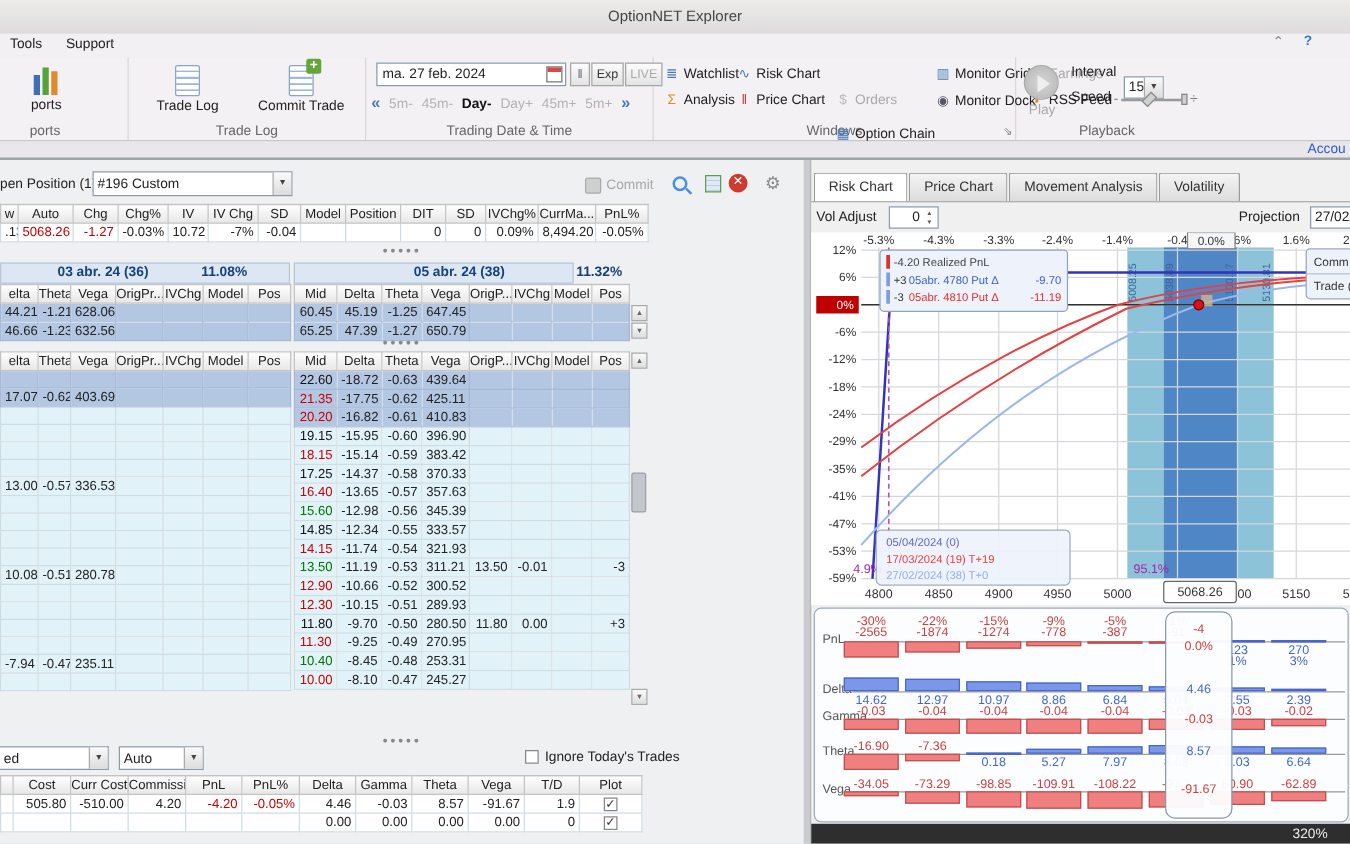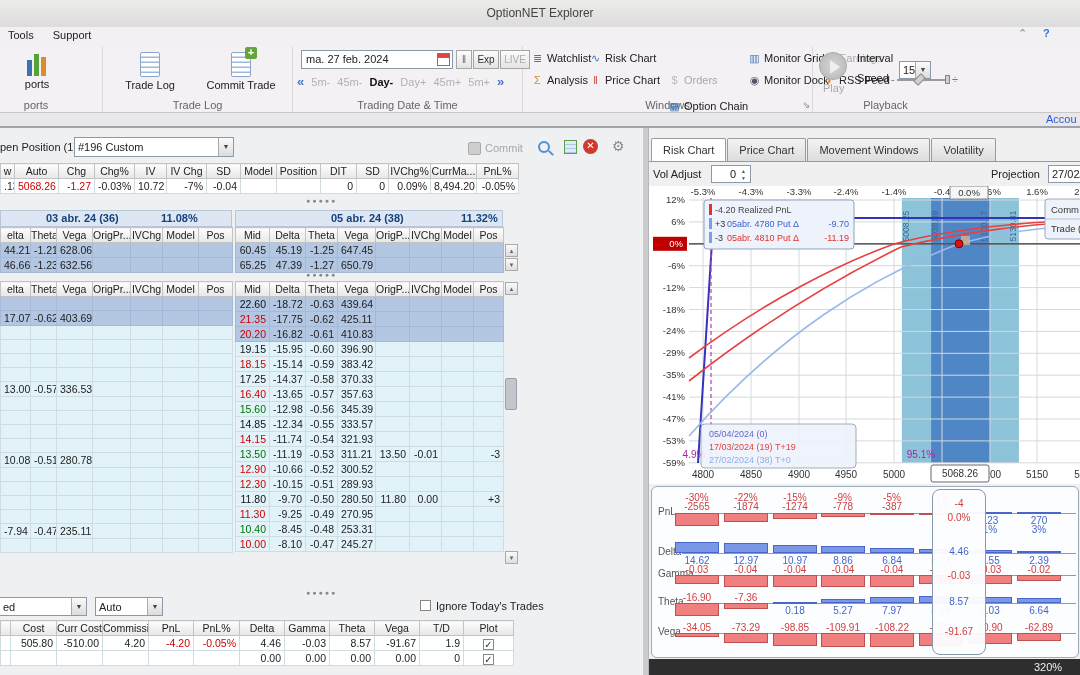--- a/index.html
+++ b/index.html
@@ -279,21 +279,21 @@
           <td>632.56</td>
           <td></td>
           <td></td>
           <td></td>
           <td></td>
         </tr>
       </tbody>
     </table>
   </div>
 <div id="exp-top-right" class="abs" style="left:235px;top:210px">
-    <div class="exp-title" style="position: relative; width: 268px; padding-left: 31px;">
+    <div class="exp-title" style="position: relative; width: 224px; padding-left: 31px;">
       <span style="position: absolute; left: 95px;">05 abr. 24 (38)</span>
       <span style="position: absolute; left: 225px;">11.32%</span>
     </div>
     <table class="grid" style="width: 268px;">
       <colgroup>
         <col style="width: 34px;">
         <col style="width: 36px;">
         <col style="width: 32px;">
         <col style="width: 38px;">
         <col style="width: 34px;">
@@ -803,21 +803,21 @@
           <td>0.00</td>
           <td>0.00</td>
           <td>0</td>
           <td style="text-align: center;"><span class="cb">✓</span></td>
         </tr>
       </tbody>
     </table>
   </div>
 
 <div class="abs rightpanel" id="rightpanel">
-  <div class="tabs" id="tabbar"><div class="tab active">Risk Chart</div><div class="tab">Price Chart</div><div class="tab">Movement Windows</div><div class="tab">Volatility</div><div class="tab">Statistics &amp; Fundamentals</div></div>
+  <div class="tabs" id="tabbar"><div class="tab active">Risk Chart</div><div class="tab">Price Chart</div><div class="tab">Movement Analysis</div><div class="tab">Volatility</div><div class="tab">Statistics &amp; Fundamentals</div></div>
   <div class="tabline"></div>
   <div class="ctrlrow">
     <span class="abs" style="left:4px;top:6px">Vol Adjust</span>
     <div class="spin" style="left:62px;top:3px;width:40px;height:18px;padding-right:14px;line-height:16px">
       <span>0</span>
       <span class="arr" style="top:2px">▲</span>
       <span class="arr" style="top:9px">▼</span>
     </div>
     <span class="abs" style="left:342px;top:6px">Projection</span>
     <div class="spin" style="left:399px;top:3px;width:40px;height:18px;text-align:left;padding-left:3px;line-height:16px">

